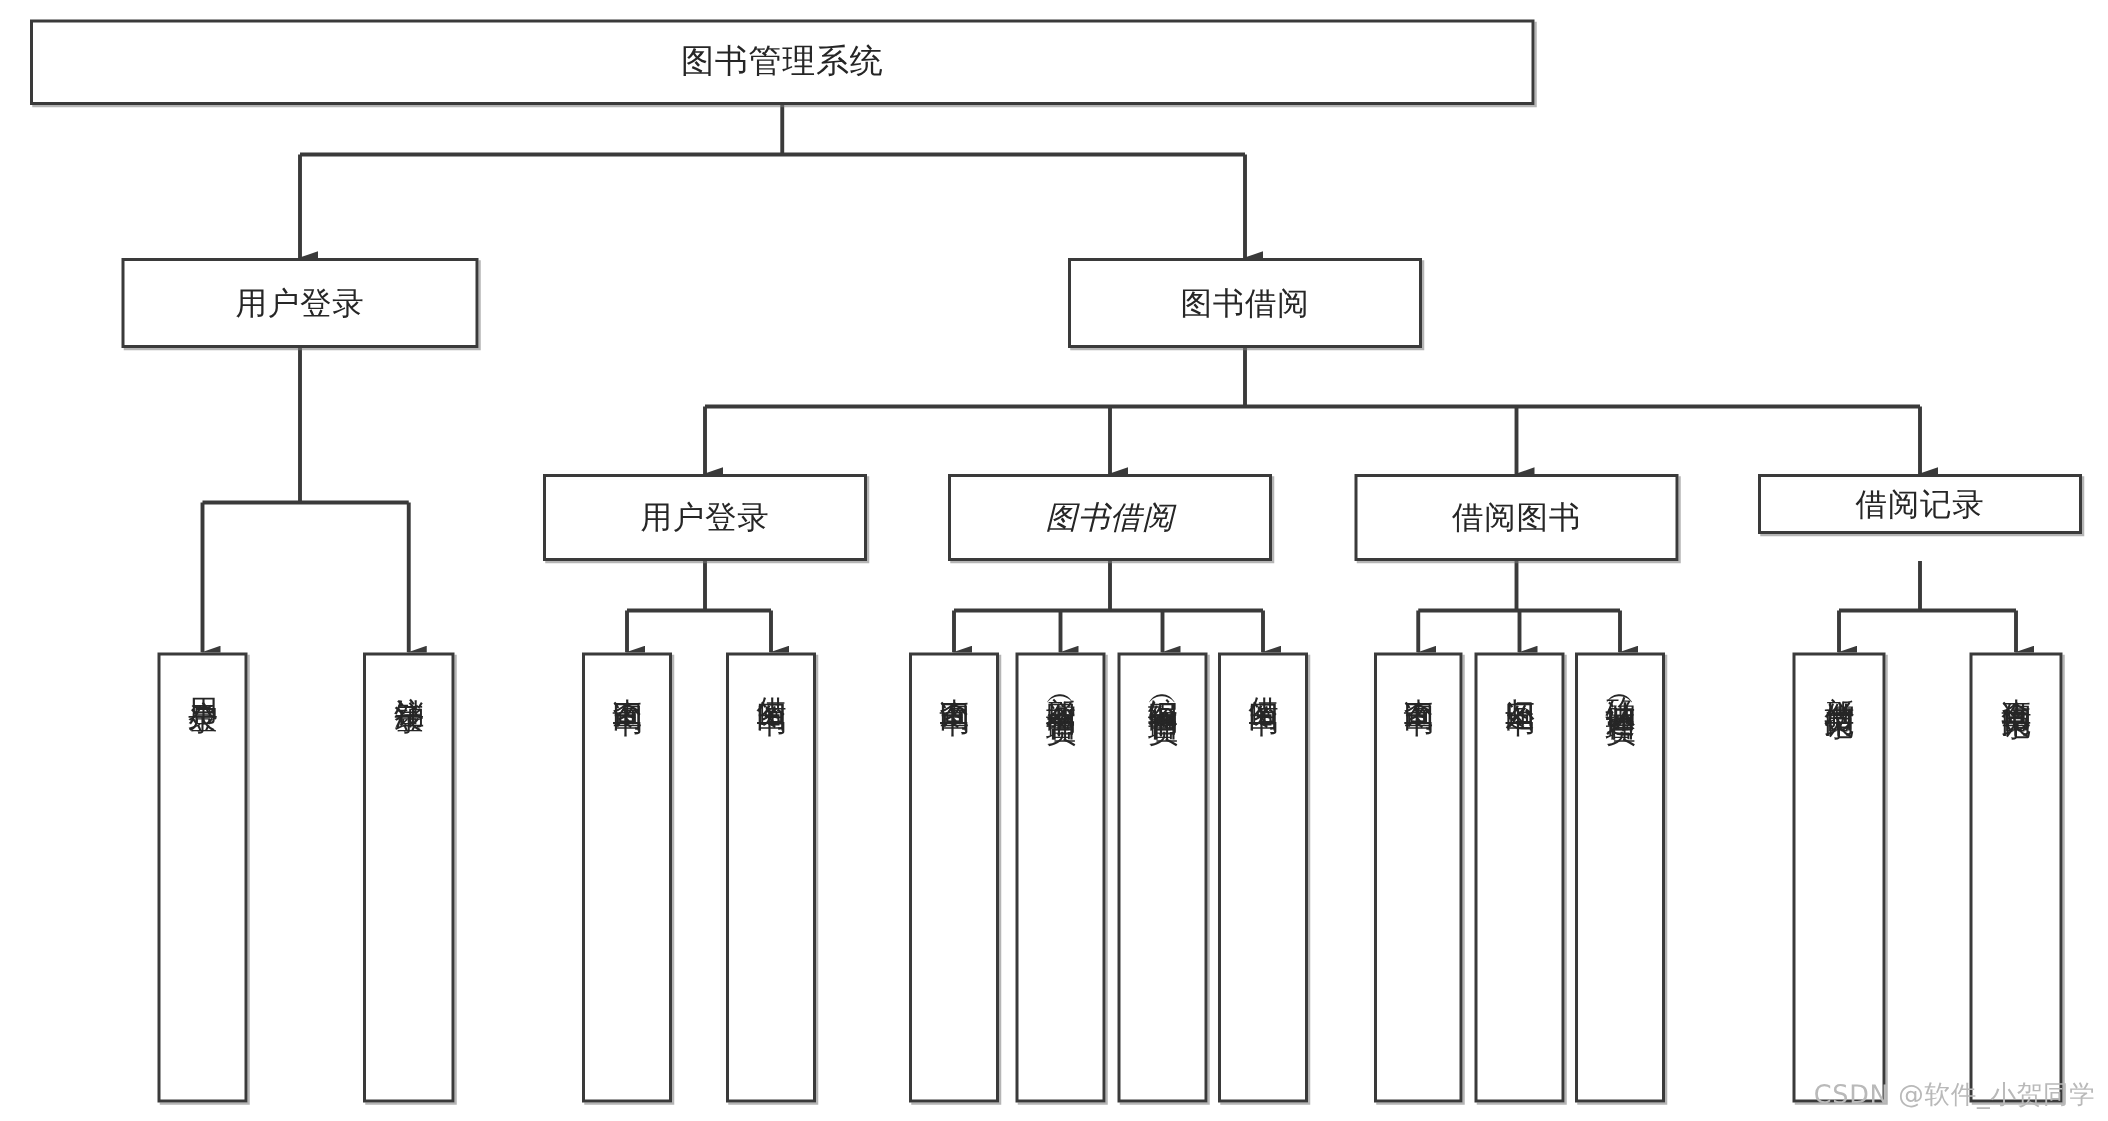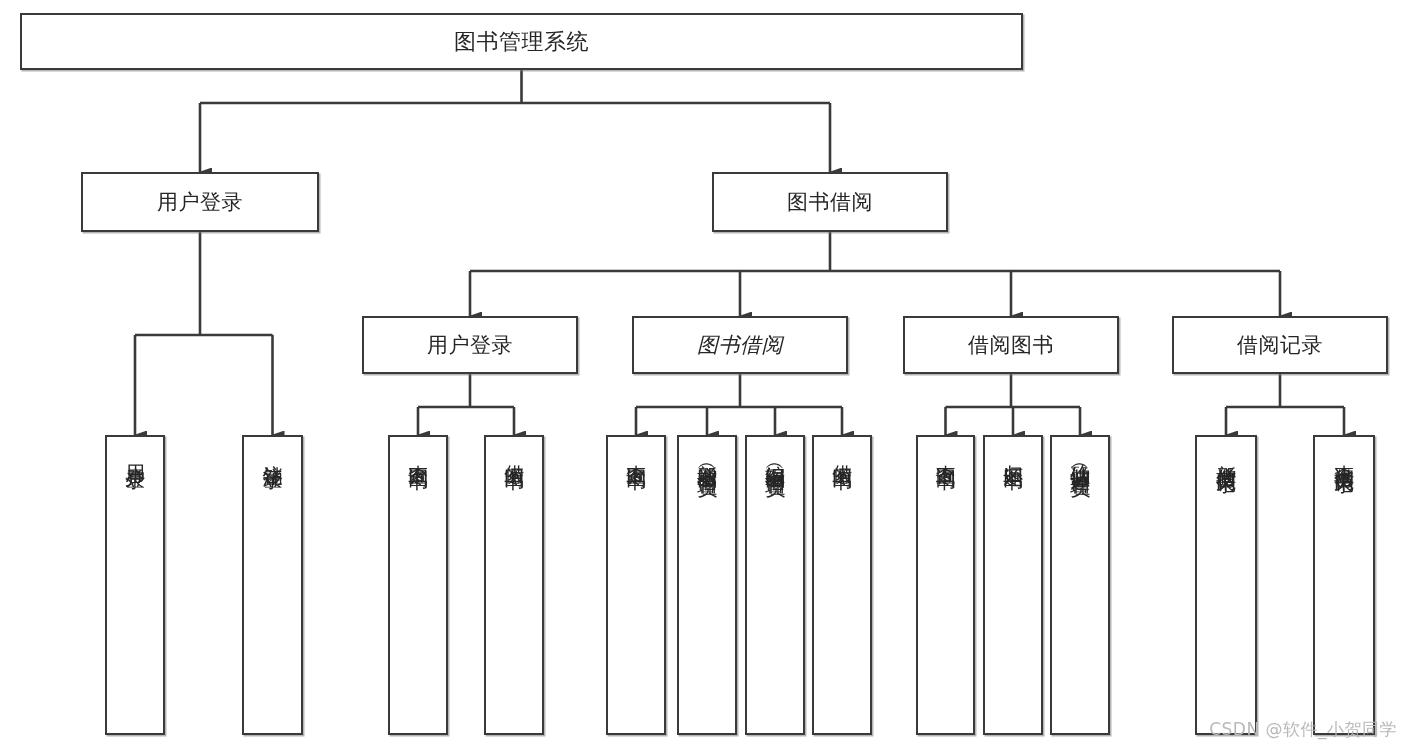--- a/index.html
+++ b/index.html
@@ -126,21 +126,21 @@
       </div>
       <div class="node branch" style="left: 362px; top: 316px; width: 216px; height: 58px;">
         <span class="node-label">用户登录</span>
       </div>
       <div class="node branch" style="left: 632px; top: 316px; width: 216px; height: 58px; font-style: italic;">
         <span class="node-label">图书借阅</span>
       </div>
       <div class="node branch" style="left: 903px; top: 316px; width: 216px; height: 58px;">
         <span class="node-label">借阅图书</span>
       </div>
-      <div class="node branch" style="left: 1172px; top: 316px; width: 216px; height: 58px;">
+      <div class="node branch" style="left: 1172px; top: 316px; width: 216px; height: 40px;">
         <span class="node-label">借阅记录</span>
       </div>
       <div class="node leaf" style="left: 105px; top: 435px; width: 60px; height: 300px;">
         <span class="node-label">用户登录</span>
       </div>
       <div class="node leaf" style="left: 242px; top: 435px; width: 61px; height: 300px;">
         <span class="node-label">注销登录</span>
       </div>
       <div class="node leaf" style="left: 388px; top: 435px; width: 60px; height: 300px;">
         <span class="node-label">查询图书</span>

